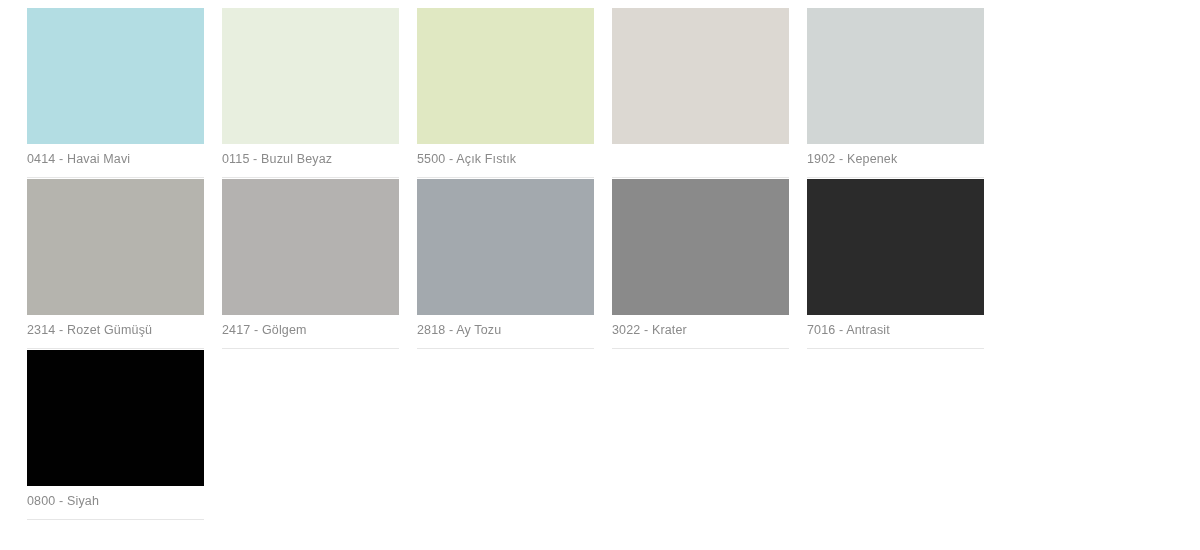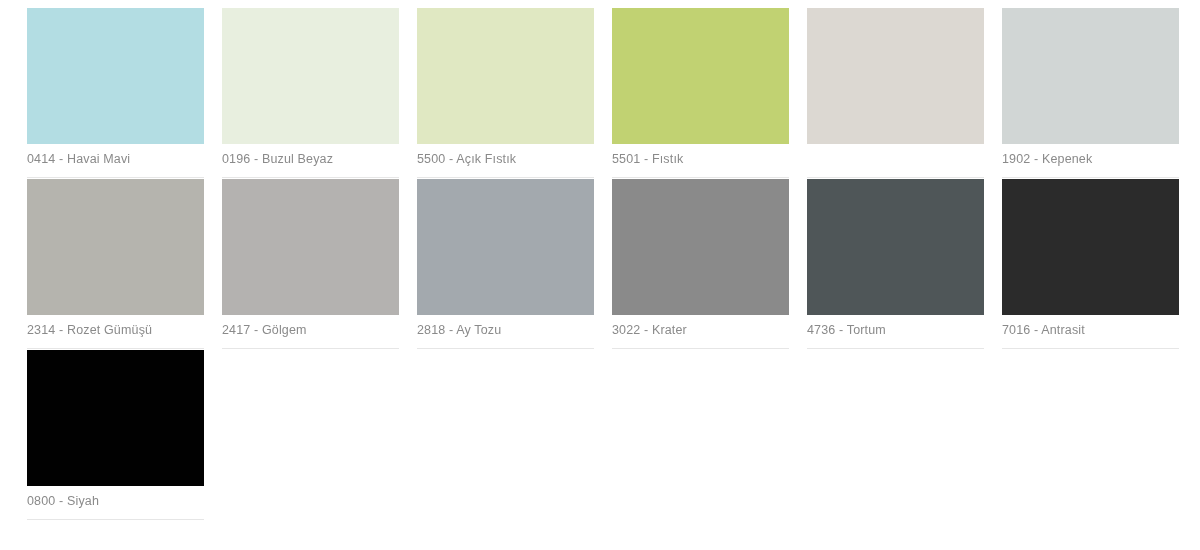--- a/index.html
+++ b/index.html
@@ -81,35 +81,30 @@
   <div class="swatch-row row-1">
 
     <div class="swatch-cell">
       <span class="swatch-chip" style="background-color: rgb(179, 221, 227);"></span>
       <span class="swatch-label">0414 - Havai Mavi</span>
       <span class="swatch-rule"></span>
     </div>
 
     <div class="swatch-cell">
       <span class="swatch-chip" style="background-color: rgb(232, 239, 223);"></span>
-      <span class="swatch-label">0196 - Buzul Beyaz</span>
+      <span class="swatch-label">0115 - Buzul Beyaz</span>
       <span class="swatch-rule"></span>
     </div>
 
     <div class="swatch-cell">
       <span class="swatch-chip" style="background-color: rgb(224, 232, 194);"></span>
       <span class="swatch-label">5500 - Açık Fıstık</span>
       <span class="swatch-rule"></span>
     </div>
 
-    <div class="swatch-cell">
-      <span class="swatch-chip" style="background-color: rgb(193, 210, 114);"></span>
-      <span class="swatch-label">5501 - Fıstık</span>
-      <span class="swatch-rule"></span>
-    </div>
 
     <div class="swatch-cell">
       <span class="swatch-chip" style="background-color: rgb(220, 216, 210);"></span>
       <span class="swatch-rule"></span>
     </div>
 
     <div class="swatch-cell">
       <span class="swatch-chip" style="background-color: rgb(209, 214, 213);"></span>
       <span class="swatch-label">1902 - Kepenek</span>
       <span class="swatch-rule"></span>
@@ -136,25 +131,20 @@
       <span class="swatch-label">2818 - Ay Tozu</span>
       <span class="swatch-rule"></span>
     </div>
 
     <div class="swatch-cell">
       <span class="swatch-chip" style="background-color: rgb(138, 138, 138);"></span>
       <span class="swatch-label">3022 - Krater</span>
       <span class="swatch-rule"></span>
     </div>
 
-    <div class="swatch-cell">
-      <span class="swatch-chip" style="background-color: rgb(79, 86, 88);"></span>
-      <span class="swatch-label">4736 - Tortum</span>
-      <span class="swatch-rule"></span>
-    </div>
 
     <div class="swatch-cell">
       <span class="swatch-chip" style="background-color: rgb(43, 43, 43);"></span>
       <span class="swatch-label">7016 - Antrasit</span>
       <span class="swatch-rule"></span>
     </div>
 
   </div>
 
   <div class="swatch-row row-3">

